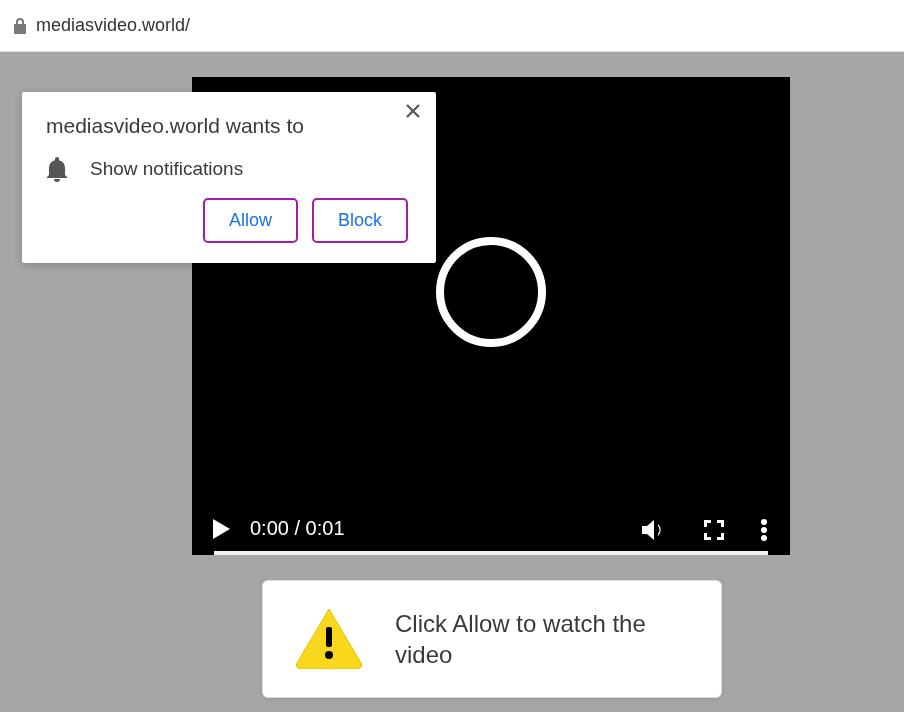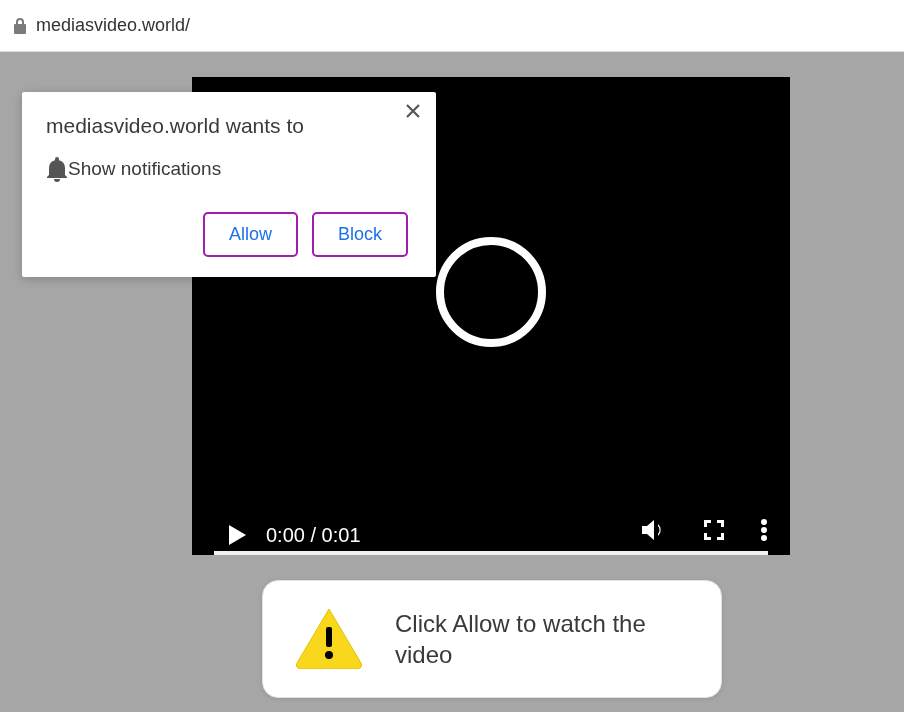--- a/index.html
+++ b/index.html
@@ -49,23 +49,23 @@
       width: 110px;
       height: 110px;
       border: 8px solid #fff;
       border-radius: 50%;
     }
     .video-controls {
       position: absolute;
       bottom: 0;
       left: 0;
       right: 0;
-      padding: 14px 22px 8px 34px;
-      display: flex;
-      align-items: flex-end;
+      padding: 14px 22px 8px 18px;
+      display: flex;
+      align-items: flex-start;
       gap: 18px;
     }
     .play-icon {
       display: flex;
       align-items: center;
     }
     .time-display {
       color: #fff;
       font-size: 20px;
       font-weight: 500;
@@ -103,21 +103,22 @@
     .popup-close {
       position: absolute;
       top: 10px;
       right: 14px;
       cursor: pointer;
       color: #555;
     }
     .permission-row {
       display: flex;
       align-items: center;
-      margin-bottom: 30px;
+      gap: 22px;
+      margin-bottom: 16px;
     }
     .bell-icon {
       color: #555;
       display: flex;
     }
     .permission-text {
       font-size: 19px;
       color: #3a3a3a;
     }
     .popup-buttons {
@@ -134,21 +135,21 @@
       border-radius: 5px;
       cursor: pointer;
     }
     .hint-card {
       position: absolute;
       left: 262px;
       top: 528px;
       width: 460px;
       background: #fff;
       border: 1px solid #e0e0e0;
-      border-radius: 16px;
+      border-radius: 6px;
       box-shadow: 0 1px 4px rgba(0,0,0,0.1);
       padding: 24px 30px;
       display: flex;
       align-items: center;
       gap: 30px;
       justify-content: center;
     }
     .warning-icon {
       flex-shrink: 0;
     }

